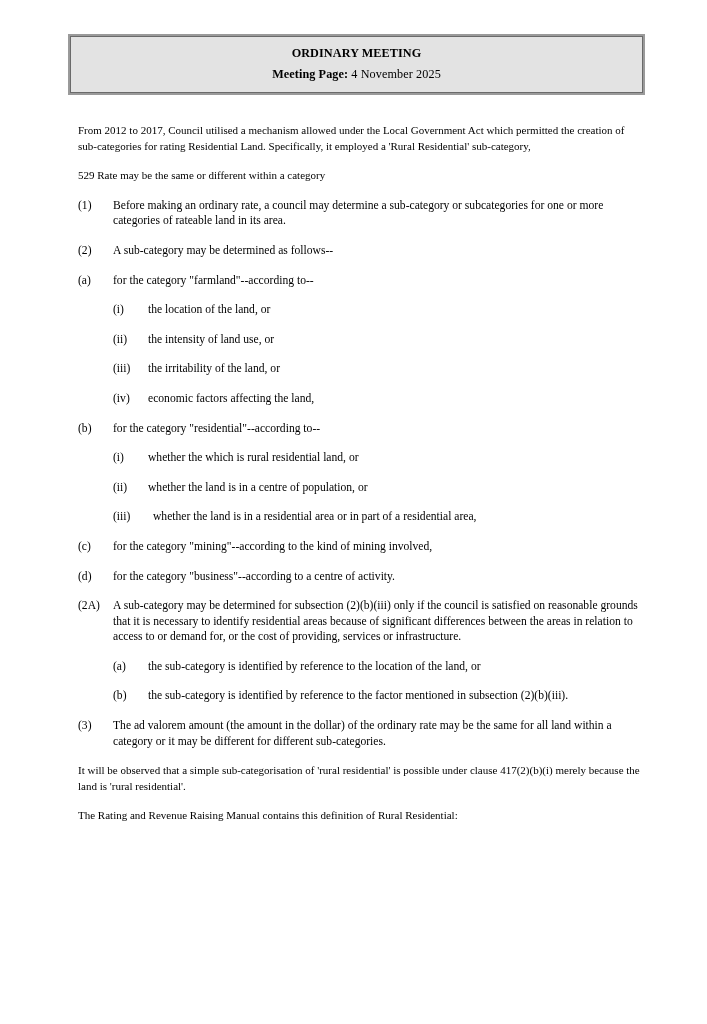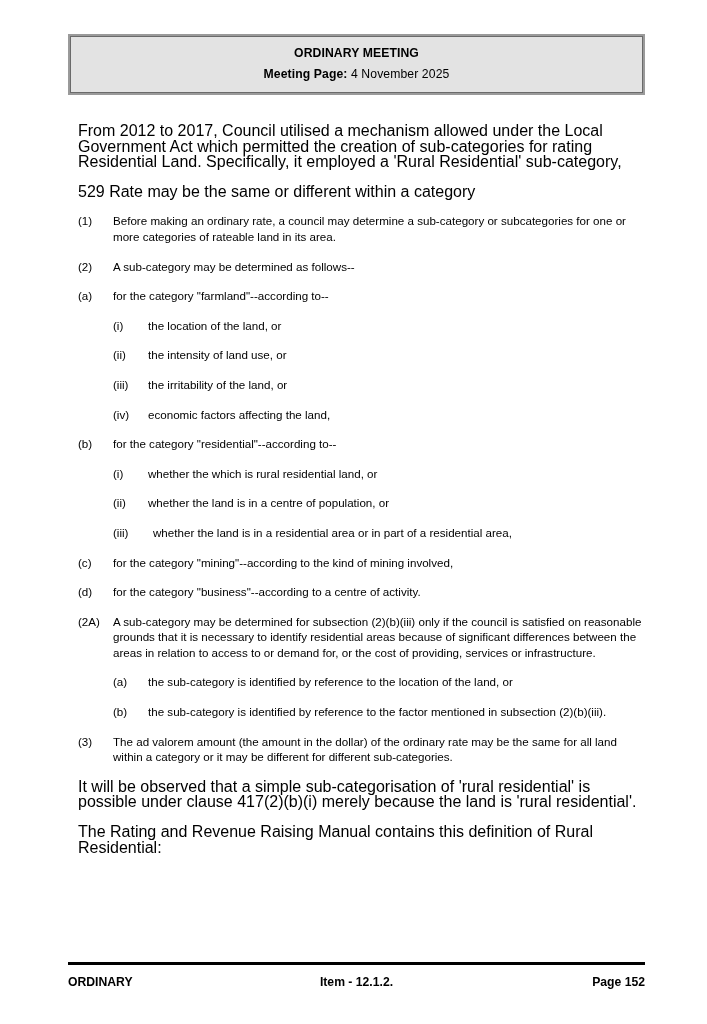--- a/index.html
+++ b/index.html
@@ -15,20 +15,21 @@
     color: #000000;
     -webkit-font-smoothing: antialiased;
   }
 
   .page {
     position: absolute;
     inset: 0;
     width: 707px;
     height: 1024px;
     overflow: hidden;
+    font-family: Liberation Serif, serif;
   }
 
   
   .header-box {
     position: absolute;
     left: 68px;
     top: 34px;
     width: 577px;
     box-sizing: border-box;
     background: #e3e3e3;
@@ -54,21 +55,21 @@
   
   .body {
     position: absolute;
     left: 78px;
     top: 123px;
     width: 568px;
   }
 
   p.para {
     margin: 0 0 14px 0;
-    font-size: 16px;
+    font-size: 11px;
     line-height: 15.6px;
     text-align: left;
   }
   .ital {
     font-style: italic;
   }
 
   
   .clause {
     display: flex;
@@ -217,22 +218,14 @@
       <span class="marker">(3)</span>
       <span class="ctext">The ad valorem amount (the amount in the dollar) of the ordinary rate may be the same for all land within a category or it may be different for different sub-categories.</span>
     </div>
 
     <p class="para">It will be observed that a simple sub-categorisation of 'rural residential' is possible under clause 417(2)(b)(i) merely because the land is 'rural residential'.</p>
 
     <p class="para">The Rating and Revenue Raising Manual contains this definition of Rural Residential:</p>
 
   </div>
 
-  <div class="footer">
-    <div class="footer-rule"></div>
-    <div class="footer-row">
-      <span class="footer-left">ORDINARY</span>
-      <span class="footer-center">Item - 12.1.2.</span>
-      <span class="footer-right">Page 152</span>
-    </div>
-  </div>
 
 </div>
 
 </body></html>

